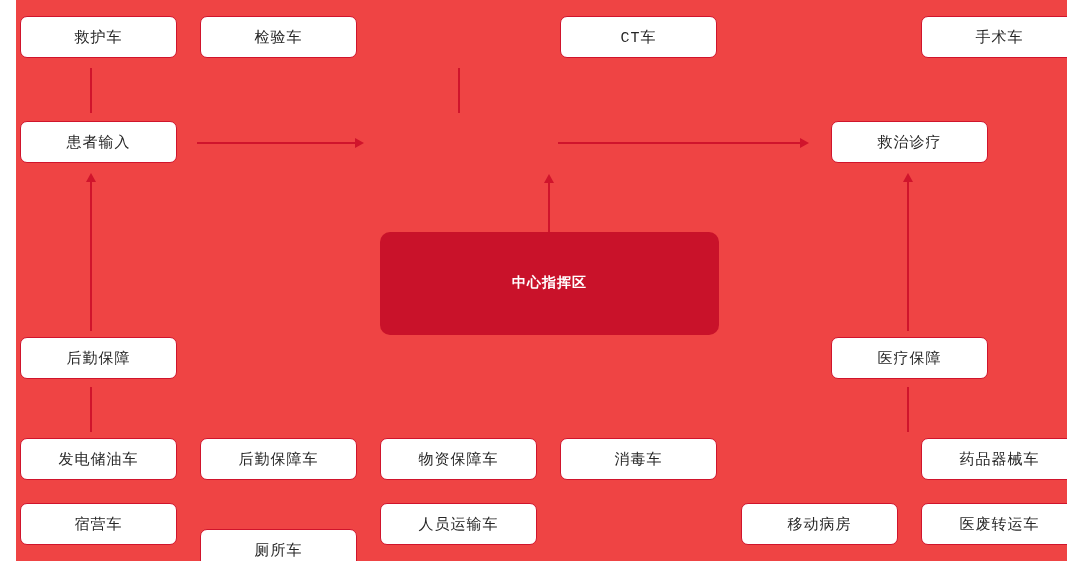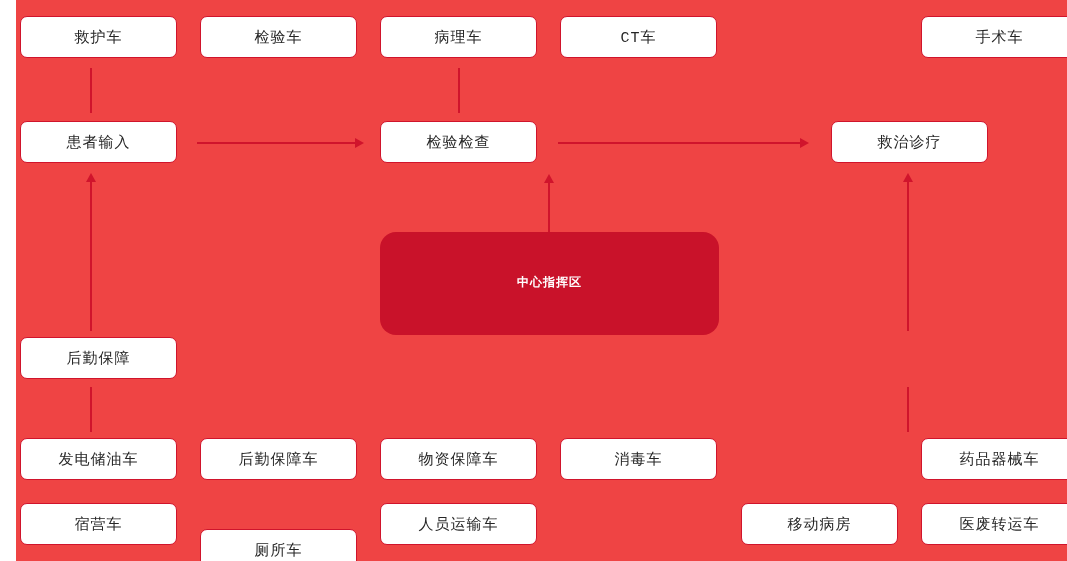--- a/index.html
+++ b/index.html
@@ -21,24 +21,24 @@
     display:flex;align-items:center;justify-content:center;
     font-size:15px;
     color:var(--text_dark,#262626);
     letter-spacing:1px;
   }
   .center-node{
     position:absolute;
     left:364px;top:232px;width:339px;height:103px;
     box-sizing:border-box;
     background:var(--center_fill,#C9122A);
-    border-radius:16px;
+    border-radius:10px;
     display:flex;flex-direction:column;align-items:center;justify-content:center;
     color:var(--center_text,#ffffff);
-    font-size:12px;font-weight:bold;line-height:31px;
+    font-size:14px;font-weight:bold;line-height:31px;
     letter-spacing:1px;
     text-align:center;
   }
   .hline{position:absolute;height:2px;background:var(--accent_red,#D0142C);}
   .vline{position:absolute;width:2px;background:var(--accent_red,#D0142C);}
   .ah-right{
     position:absolute;width:0;height:0;
     border-top:5px solid transparent;
     border-bottom:5px solid transparent;
     border-left:9px solid var(--accent_red,#D0142C);
@@ -50,33 +50,32 @@
     border-bottom:9px solid var(--accent_red,#D0142C);
   }
 </style>
 </head>
 <body>
 
 <div class="canvas">
 
   <div class="node" style="left:4px;top:16px">救护车</div>
   <div class="node" style="left:184px;top:16px">检验车</div>
-  <div class="node" style="left:364px;top:16px">病理车</div>
   <div class="node" style="left:544px;top:16px">CT车</div>
   <div class="node" style="left:905px;top:16px">手术车</div>
 
   <div class="node" style="left:4px;top:121px">患者输入</div>
-  <div class="node" style="left:364px;top:121px">检验检查</div>
   <div class="node" style="left:815px;top:121px">救治诊疗</div>
 
   <div class="center-node">
     <span>中心指挥区</span>
   </div>
 
   <div class="node" style="left:4px;top:337px">后勤保障</div>
+  <div class="node" style="left:815px;top:337px">医疗保障</div>
 
   <div class="node" style="left:4px;top:438px">发电储油车</div>
   <div class="node" style="left:364px;top:438px">物资保障车</div>
   <div class="node" style="left:184px;top:438px">后勤保障车</div>
   <div class="node" style="left:544px;top:438px">消毒车</div>
   <div class="node" style="left:905px;top:438px">药品器械车</div>
 
   <div class="node" style="left:4px;top:503px">宿营车</div>
   <div class="node" style="left:184px;top:529px">厕所车</div>
   <div class="node" style="left:364px;top:503px">人员运输车</div>

